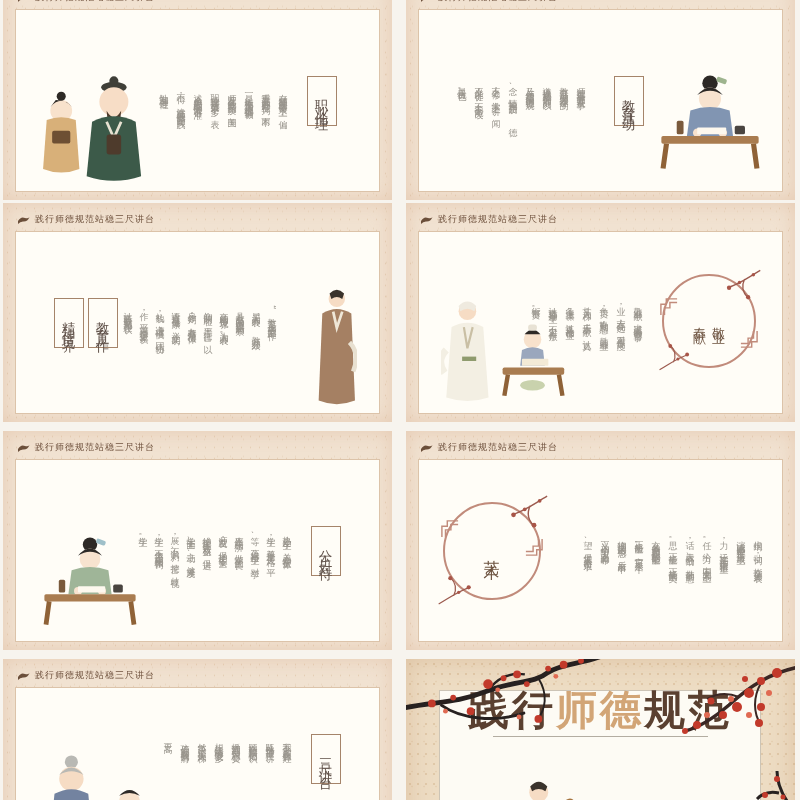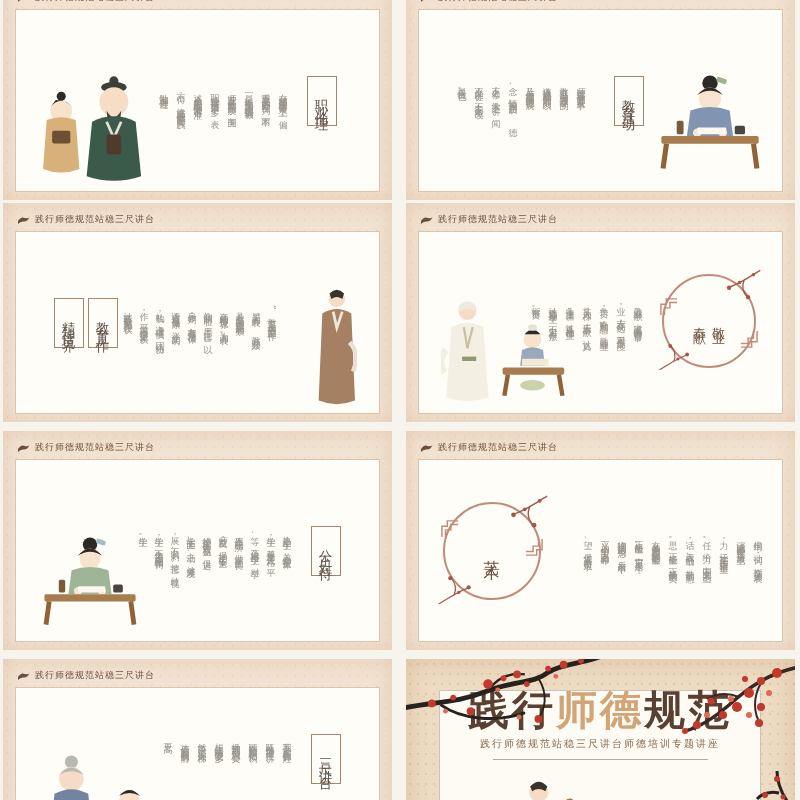--- a/index.html
+++ b/index.html
@@ -321,21 +321,20 @@
         <path d="M80,75 L76,108 M146,75 L150,108" stroke="#8a623c" stroke-width="6"></path>
       </svg>
     </div>
   </div>
 
   <div class="slide slide-title" style="left:406px;top:659px;">
     <div class="tpanel">
       <div class="bigtitle">
         <span>践行</span><span class="hl">师德</span><span>规范</span>
       </div>
-      <div class="subtitle">践行师德规范站稳三尺讲台师德培训专题讲座</div>
       <div class="tline"></div>
 
       <svg class="illus" style="left:70px;top:88px;" width="86" height="76" viewBox="0 0 90 80">
         <circle cx="30" cy="14" r="10" fill="#f6dcc4"></circle>
         <path d="M21,8 Q30,-2 39,8 L37,13 Q30,8 23,13 Z" fill="#3a332c"></path>
         <path d="M14,32 Q30,22 46,32 L50,80 L10,80 Z" fill="#eceadf"></path>
         <ellipse cx="60" cy="34" rx="8" ry="14" fill="#a5743f" transform="rotate(18 60 34)"></ellipse>
         <rect x="54" y="46" width="3" height="14" fill="#6d4a28" transform="rotate(18 54 46)"></rect>
         <circle cx="76" cy="64" r="9" fill="#2e2a26"></circle>
         <circle cx="76" cy="69" r="6" fill="#f8e2cc"></circle>

